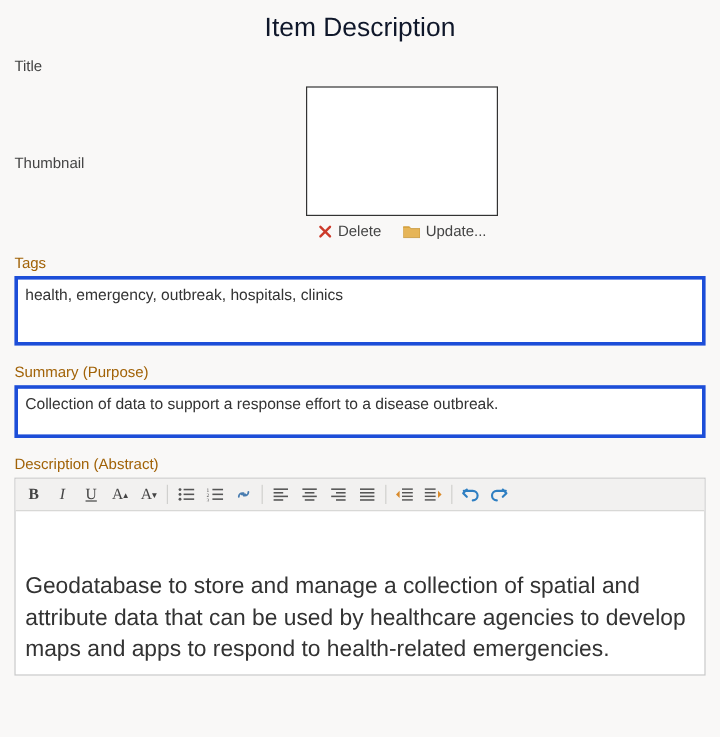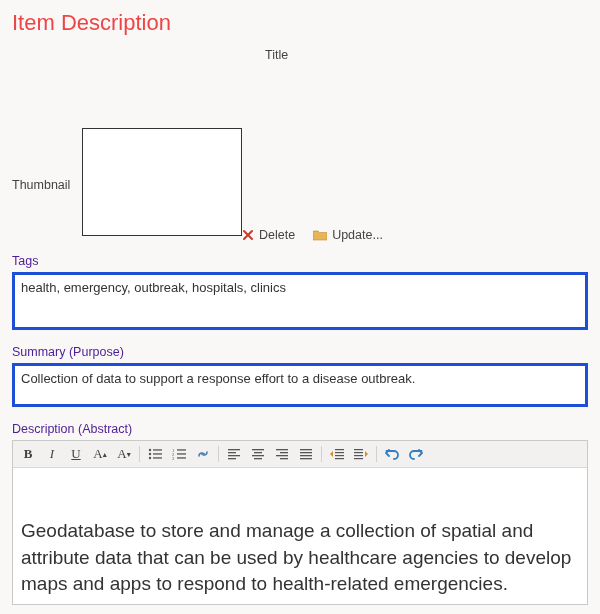--- a/index.html
+++ b/index.html
@@ -11,28 +11,28 @@
     color: #4a4a4a;
     font-size: 13px;
     width: 600px;
   }
   .panel {
     padding: 8px 12px 14px 12px;
   }
   h1.page-title {
     font-size: 22px;
     font-weight: 300;
-    color: #ef4444;
+    color: #0f172a;
     margin: 2px 0 12px 0;
+    text-align: center;
   }
   .row {
     display: flex;
     align-items: center;
     margin-bottom: 10px;
-    flex-direction: column;
   }
   .row.top { align-items: center; }
   .label-col {
     width: 70px;
     flex: 0 0 70px;
     font-size: 12.5px;
     color: #444;
   }
   .field-col {
     flex: 1 1 auto;
@@ -48,22 +48,22 @@
     color: #333;
   }
   .thumb-row {
     display: flex;
     align-items: center;
     margin: 6px 0 4px 0;
   }
   .thumb-center {
     flex: 1 1 auto;
     display: flex;
-    flex-direction: row;
-    align-items: flex-end;
+    flex-direction: column;
+    align-items: center;
   }
   .thumb-box {
     width: 160px;
     height: 108px;
     background: #fff;
     border: 1px solid #333;
     margin-bottom: 6px;
   }
   .thumb-actions {
     display: flex;
@@ -76,21 +76,21 @@
     display: inline-flex;
     align-items: center;
     gap: 5px;
     cursor: pointer;
   }
   .group {
     margin-top: 12px;
   }
   .group-label {
     font-size: 12.5px;
-    color: #4c1d95;
+    color: #a16207;
     margin-bottom: 4px;
   }
   textarea.ta {
     width: 100%;
     border: 3px solid #1d4ed8;
     background: #fff;
     padding: 4px 6px;
     font-family: inherit;
     font-size: 13px;
     color: #333;

